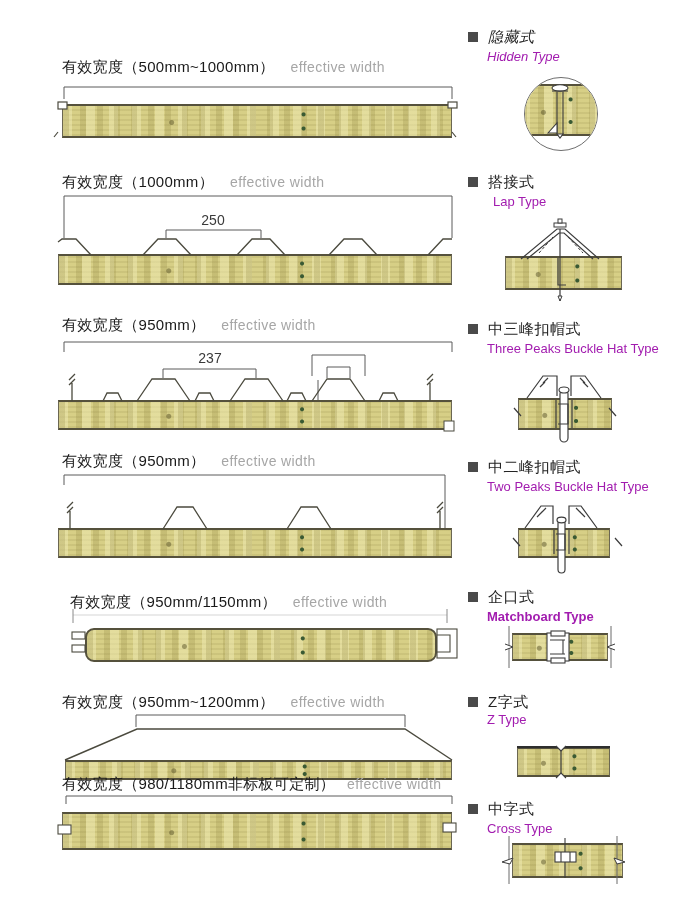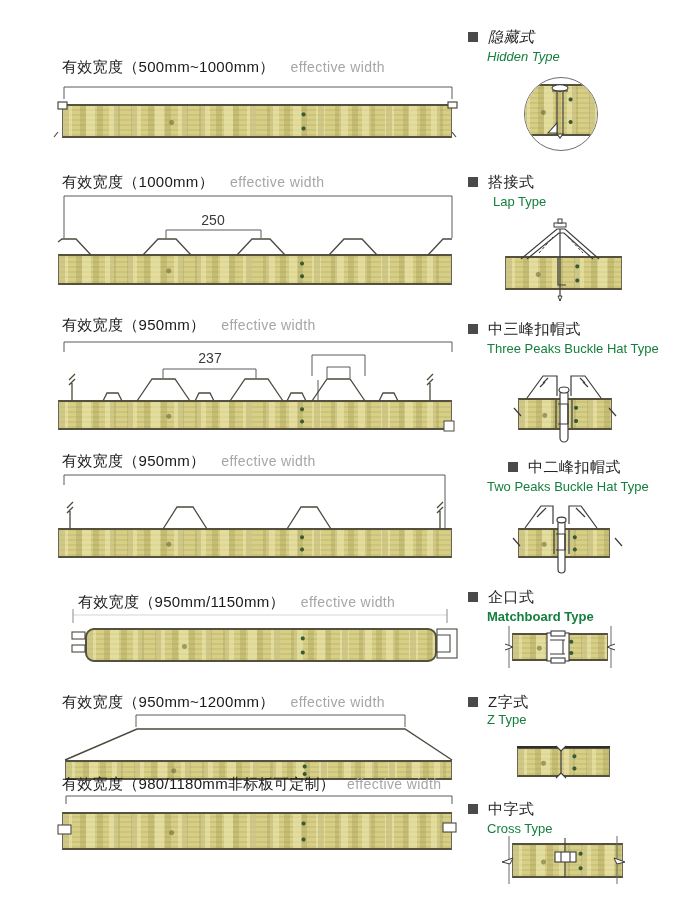--- a/index.html
+++ b/index.html
@@ -16,21 +16,21 @@
       radial-gradient(circle at 62% 75%, #3a5a33 0 1.5px, rgba(0,0,0,0) 2.5px),
       radial-gradient(circle at 28% 55%, rgba(90,84,40,.5) 0 2px, rgba(0,0,0,0) 3px),
       repeating-linear-gradient(90deg, rgba(146,136,66,.25) 0 6px, rgba(146,136,66,0) 6px 17px),
       repeating-linear-gradient(90deg, rgba(240,235,180,.5) 0 9px, rgba(240,235,180,0) 9px 23px),
       repeating-linear-gradient(0deg, rgba(120,110,50,.12) 0 2px, rgba(120,110,50,0) 2px 5px),
       #d7cf86;}
   .edge{border-left:1.5px solid #6b6752;border-right:1.5px solid #6b6752;}
   .ovl{position:absolute;left:0;top:0;pointer-events:none;}
   .rc-title{position:absolute;font-size:15px;color:#242424;white-space:nowrap;letter-spacing:.5px;}
   .sq{display:inline-block;width:10px;height:10px;background:#4a4a4a;margin-right:10px;}
-  .rc-en{position:absolute;font-size:13px;color:#15803d;white-space:nowrap;}
+  .rc-en{position:absolute;font-size:13px;color:#a21caf;white-space:nowrap;}
   .circ{position:absolute;width:72px;height:72px;border:1.2px solid #6e6e6e;border-radius:50%;overflow:hidden;background:#fff;}
   svg text{font-family:"Liberation Sans",sans-serif;}
 </style>
 </head>
 <body>
 
 <div class="page">
 
   <div class="row" style="top:58px;height:102px;">
     <div class="lbl" style="left:62px;top:0;"><span>有效宽度（500mm~1000mm）</span><span class="ew">effective width</span></div>
@@ -158,37 +158,37 @@
       <g stroke="#4b4a3e" stroke-width="1.3" fill="none">
         <path d="M163,84 L177,62 H193 L207,84"></path>
         <path d="M287,84 L301,62 H317 L331,84"></path>
         <path d="M70,84 V66 M67,68 L73,62 M67,63 L73,57"></path>
         <path d="M440,84 V66 M437,68 L443,62 M437,63 L443,57"></path>
       </g>
     </svg>
   </div>
 
   <div class="rc" style="top:458px;height:130px;">
-    <div class="rc-title" style="left:3px;top:0;margin-left:40px;"><span class="sq"></span><span>中二峰扣帽式</span></div>
+    <div class="rc-title" style="left:3px;top:0;"><span class="sq"></span><span>中二峰扣帽式</span></div>
     <div class="rc-en" style="left:22px;top:21px;">Two Peaks Buckle Hat Type</div>
     <div class="wool edge" style="left:53px;top:70px;width:92px;height:30px;"></div>
     <svg class="ovl" width="230" height="130">
       <g stroke="#3c3c3c" stroke-width="1.2" fill="#ffffff">
         <path d="M60,70 L76,48 H88 V66 M77,54 l-5,5 M81,50 l-5,5" fill="none"></path>
         <path d="M104,66 V48 H116 L132,70 M115,54 l5,5 M111,50 l5,5" fill="none"></path>
         <rect x="93" y="62" width="7" height="53" rx="3.5"></rect>
         <ellipse cx="96.5" cy="62" rx="4.5" ry="2.8"></ellipse>
         <path d="M89,72 V96 M104,72 V96 M91,76 h9 v16 h-9" fill="none"></path>
         <path d="M48,80 l7,8 M150,80 l7,8" fill="none"></path>
       </g>
     </svg>
   </div>
 
   <div class="row" style="top:585px;height:95px;">
-    <div class="lbl" style="left:78px;top:8px;"><span>有效宽度（950mm/1150mm）</span><span class="ew">effective width</span></div>
+    <div class="lbl" style="left:70px;top:8px;"><span>有效宽度（950mm/1150mm）</span><span class="ew">effective width</span></div>
     <div class="wool" style="left:85px;top:43px;width:352px;height:34px;border:2px solid #55513c;border-radius:9px;"></div>
     <svg class="ovl" width="465" height="95">
       <path d="M73,30 H447" stroke="#d5d5d5" stroke-width="1" fill="none"></path>
       <path d="M73,24 V38 M447,24 V38" stroke="#8a8a8a" stroke-width="1" fill="none"></path>
       <g stroke="#4b4a3e" stroke-width="1.1" fill="#ffffff">
         <rect x="72" y="47" width="13" height="7"></rect>
         <rect x="72" y="60" width="13" height="7"></rect>
         <rect x="437" y="44" width="20" height="29"></rect>
         <path d="M437,50 h13 v17 h-13" fill="none"></path>
       </g>

